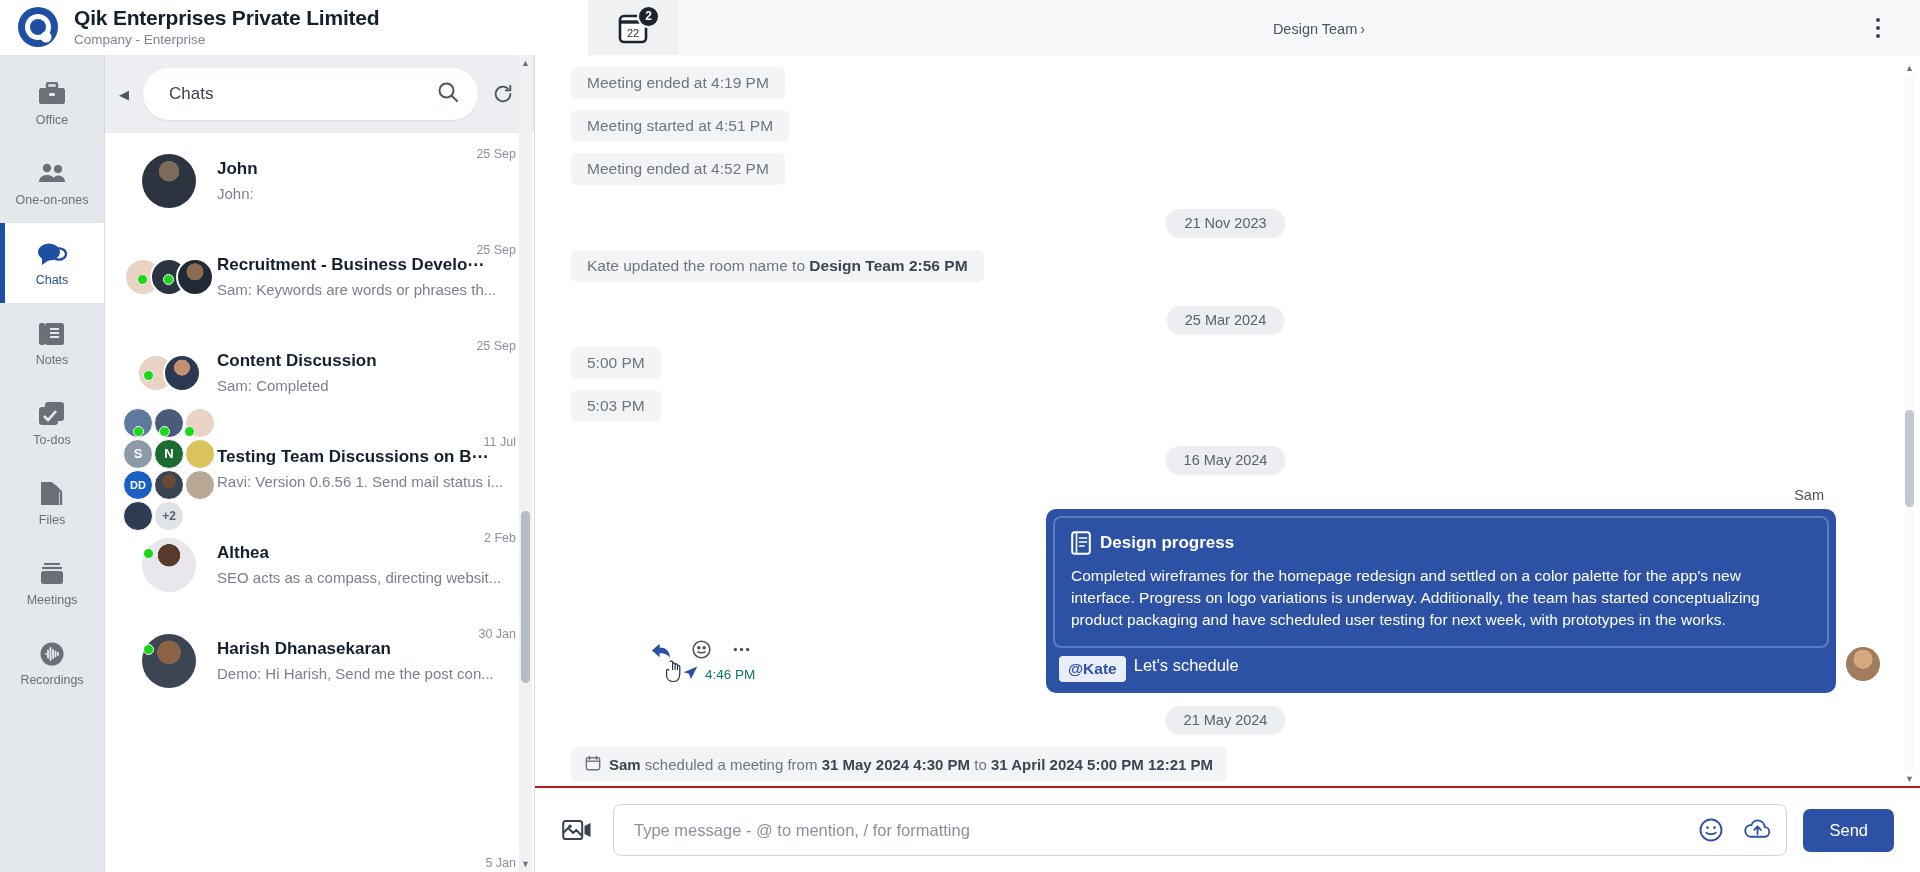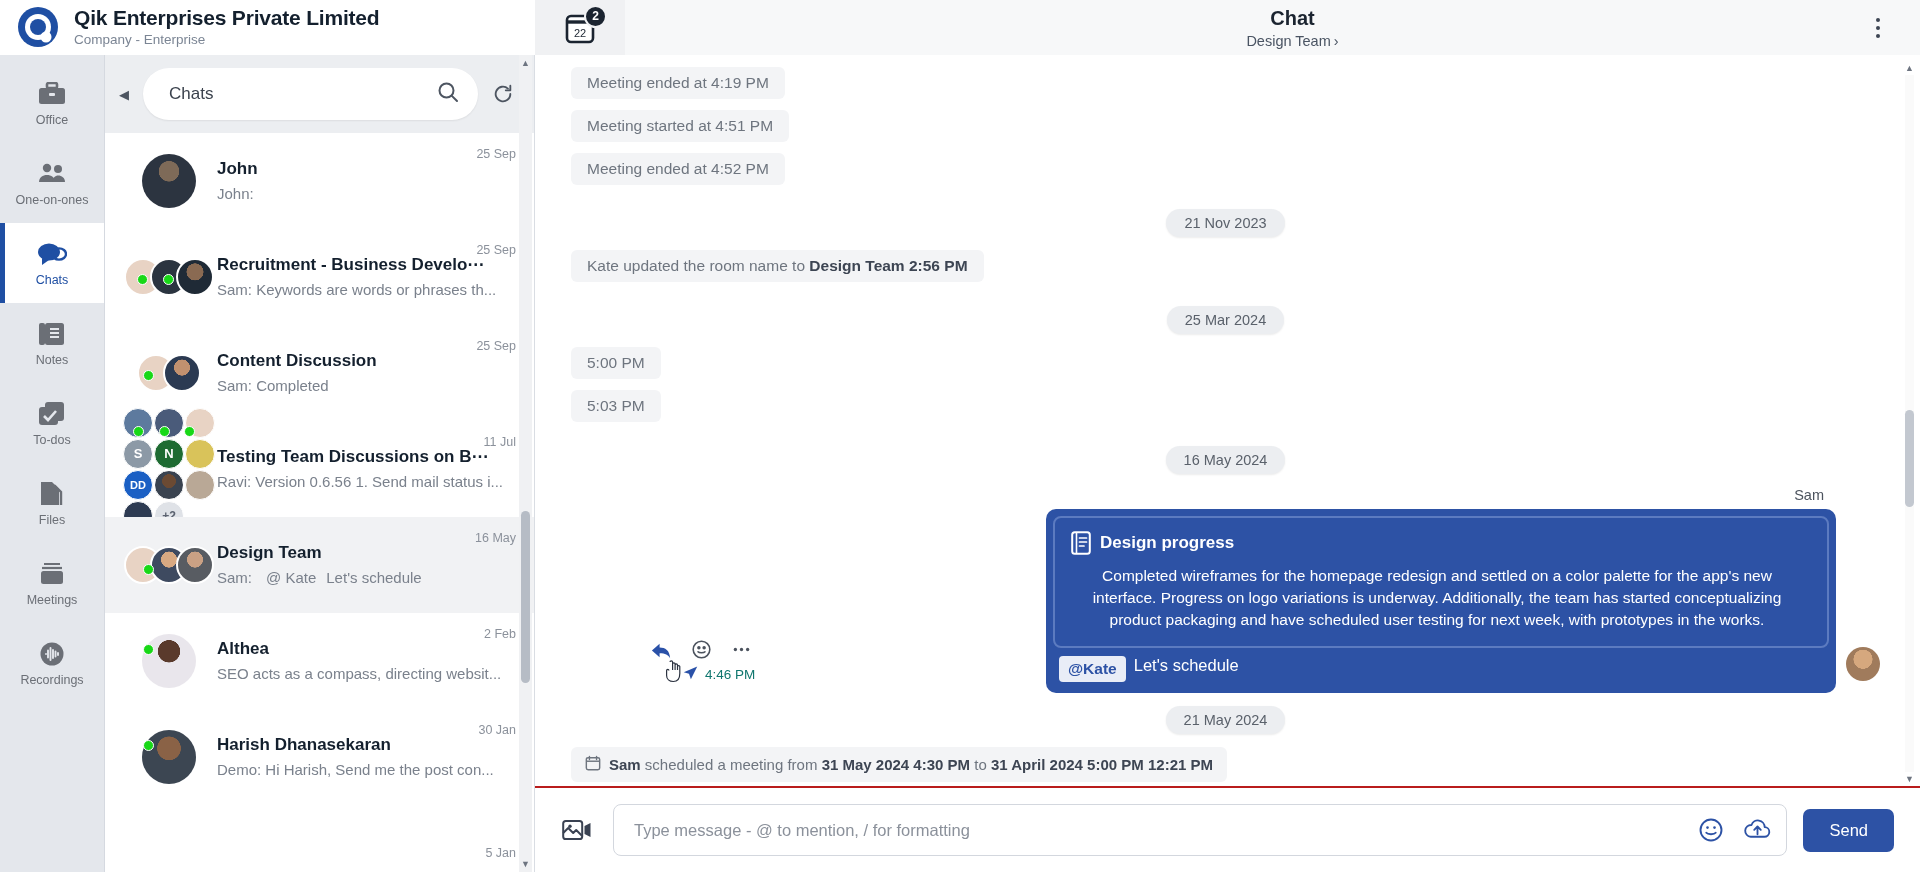--- a/index.html
+++ b/index.html
@@ -5,21 +5,21 @@
   * { box-sizing: border-box; margin: 0; padding: 0; }
   html, body {
     width: 1920px; height: 872px;
     font-family: "Liberation Sans", sans-serif;
     background: #ffffff; overflow: hidden;
   }
   .app { position: relative; width: 1920px; height: 872px; display: flex; flex-direction: column; }
 
   
   .topbar { height: 55px; display: flex; align-items: stretch; background: #ffffff; flex: 0 0 55px; }
-  .brand { width: 535px; display: flex; align-items: center; padding-left: 16px; background: #fff; }
+  .brand { width: 588px; display: flex; align-items: center; padding-left: 16px; background: #fff; }
   .brand-logo { width: 44px; height: 44px; flex: 0 0 44px; margin-right: 14px; position: relative; }
   .brand-text { display: flex; flex-direction: column; justify-content: center; }
   .brand-title { font-size: 21px; font-weight: bold; color: #14202e; letter-spacing: -0.2px; line-height: 1.15; }
   .brand-sub { font-size: 13.5px; color: #7b8594; line-height: 1.3; margin-top: 1px; }
 
   .calbtn { width: 90px; background: #f0f1f3; display: flex; align-items: center; justify-content: center; position: relative; }
   .cal-wrap { position: relative; width: 34px; height: 34px; }
   .cal-badge {
     position: absolute; top: -6px; right: -10px; width: 23px; height: 23px; border-radius: 50%;
     background: #1b2430; color: #fff; font-size: 12px; font-weight: bold;
@@ -100,21 +100,21 @@
                    padding: 6px 18px; border-radius: 18px; box-shadow: 0 1px 2px rgba(0,0,0,.08); }
 
   .sender-name { text-align: right; font-size: 14.5px; color: #4c535e; padding-right: 56px; margin-bottom: 6px; }
 
   .msg-block { display: flex; align-items: flex-start; justify-content: flex-end; gap: 10px; position: relative; }
   .actionbar { position: absolute; left: 78px; top: 128px; display: flex; align-items: center; gap: 16px; }
   .act { width: 24px; height: 24px; display: flex; align-items: center; justify-content: center; color: #4c535e; cursor: pointer; }
   .act.reply { color: #2a51a8; }
 
   .bubble-wrap { background: #2d52a5; border-radius: 10px; padding: 7px; max-width: 790px; position: relative; }
-  .note-card { border: 2px solid #5c7bc0; border-radius: 8px; padding: 13px 24px 15px 16px; text-align: center; }
+  .note-card { border: 2px solid #5c7bc0; border-radius: 8px; padding: 13px 24px 15px 16px; }
   .note-head { display: flex; align-items: center; gap: 9px; margin-bottom: 10px; }
   .note-ico { width: 20px; height: 24px; flex: 0 0 20px; color: #fff; }
   .note-title { font-size: 17px; font-weight: bold; color: #ffffff; }
   .note-body { font-size: 15.5px; color: #ffffff; line-height: 1.42; }
   .reply-line { display: flex; align-items: flex-start; gap: 8px; padding: 8px 6px 4px 6px; }
   .mention-chip { background: #e9edf7; color: #2d52a5; font-size: 15.5px; font-weight: bold; padding: 4px 9px; border-radius: 4px; }
   .reply-text { font-size: 16.5px; color: #ffffff; }
 
   .msg-meta { position: absolute; left: 112px; top: 156px; display: flex; align-items: center; gap: 7px; }
   .msg-time { font-size: 13.5px; color: #0f766e; }
@@ -172,21 +172,20 @@
           <rect x="4" y="5" width="26" height="26" rx="4" fill="#fff" stroke="#1b2430" stroke-width="2.6"></rect>
           <path d="M4 11 H30" stroke="#1b2430" stroke-width="3.4"></path>
           <text x="17" y="26" font-size="11" font-family="Liberation Sans, sans-serif" text-anchor="middle" fill="#1b2430">22</text>
         </svg>
         <div class="cal-badge">2</div>
       </div>
     </div>
 
     <div class="chat-topbar">
       <div class="chat-top-center">
-        <div class="chat-top-title">Chat</div>
         <div class="chat-top-sub">
           <span>Design Team</span><span class="chev">›</span>
         </div>
       </div>
       <div class="kebab">
         <span></span>
         <span></span>
         <span></span>
       </div>
     </div>
@@ -368,37 +367,20 @@
               <span class="av" style="background:#2e3b52;"></span>
               <span class="av plusbadge">+2</span>
             </div>
           </div>
           <div class="txt-col">
             <div class="row-title">Testing Team Discussions on B⋯</div>
             <div class="row-prev">Ravi: Version 0.6.56 1. Send mail status i...</div>
           </div>
         </div>
 
-        <div class="chatrow selected">
-          <div class="row-date">16 May</div>
-          <div class="av-col">
-            <span class="dot" style="left:22px; top:18px;"></span>
-            <div class="stack">
-              <span class="av" style="background:#e8d3c4;"></span>
-              <span class="av" style="background:#cfd3da; background-image:radial-gradient(circle at 50% 34%, #d8a982 28%, #3e4a60 29%);"></span>
-              <span class="av" style="background:#b4b8bd; background-image:radial-gradient(circle at 50% 34%, #caa184 28%, #585c62 29%);"></span>
-            </div>
-          </div>
-          <div class="txt-col">
-            <div class="row-title">Design Team</div>
-            <div class="row-prev">
-              <span>Sam:</span><span class="men">@ Kate</span><span>Let's schedule</span>
-            </div>
-          </div>
-        </div>
 
         <div class="chatrow">
           <div class="row-date">2 Feb</div>
           <div class="av-col">
             <span class="dot" style="left:22px; top:10px;"></span>
             <span class="av av-1" style="background:#b9bec6; background-image:radial-gradient(circle at 50% 32%, #5a3a2c 24%, #e9e6ec 25%);"></span>
           </div>
           <div class="txt-col">
             <div class="row-title">Althea</div>
             <div class="row-prev">SEO acts as a compass, directing websit...</div>
@@ -410,21 +392,21 @@
           <div class="av-col">
             <span class="dot" style="left:22px; top:10px;"></span>
             <span class="av av-1" style="background:#9aa3ab; background-image:radial-gradient(circle at 50% 34%, #8a6246 26%, #3c4652 27%);"></span>
           </div>
           <div class="txt-col">
             <div class="row-title">Harish Dhanasekaran</div>
             <div class="row-prev">Demo: Hi Harish, Send me the post con...</div>
           </div>
         </div>
 
-        <div class="row-date" style="top:auto; bottom:12px;">5 Jan</div>
+        <div class="row-date" style="top:auto; bottom:2px;">5 Jan</div>
       </div>
 
       <div class="list-scroll">
         <div class="sc-arrow">▲</div>
         <div class="sc-track">
           <div class="sc-thumb"></div>
         </div>
         <div class="sc-arrow">▼</div>
       </div>
     </div>

